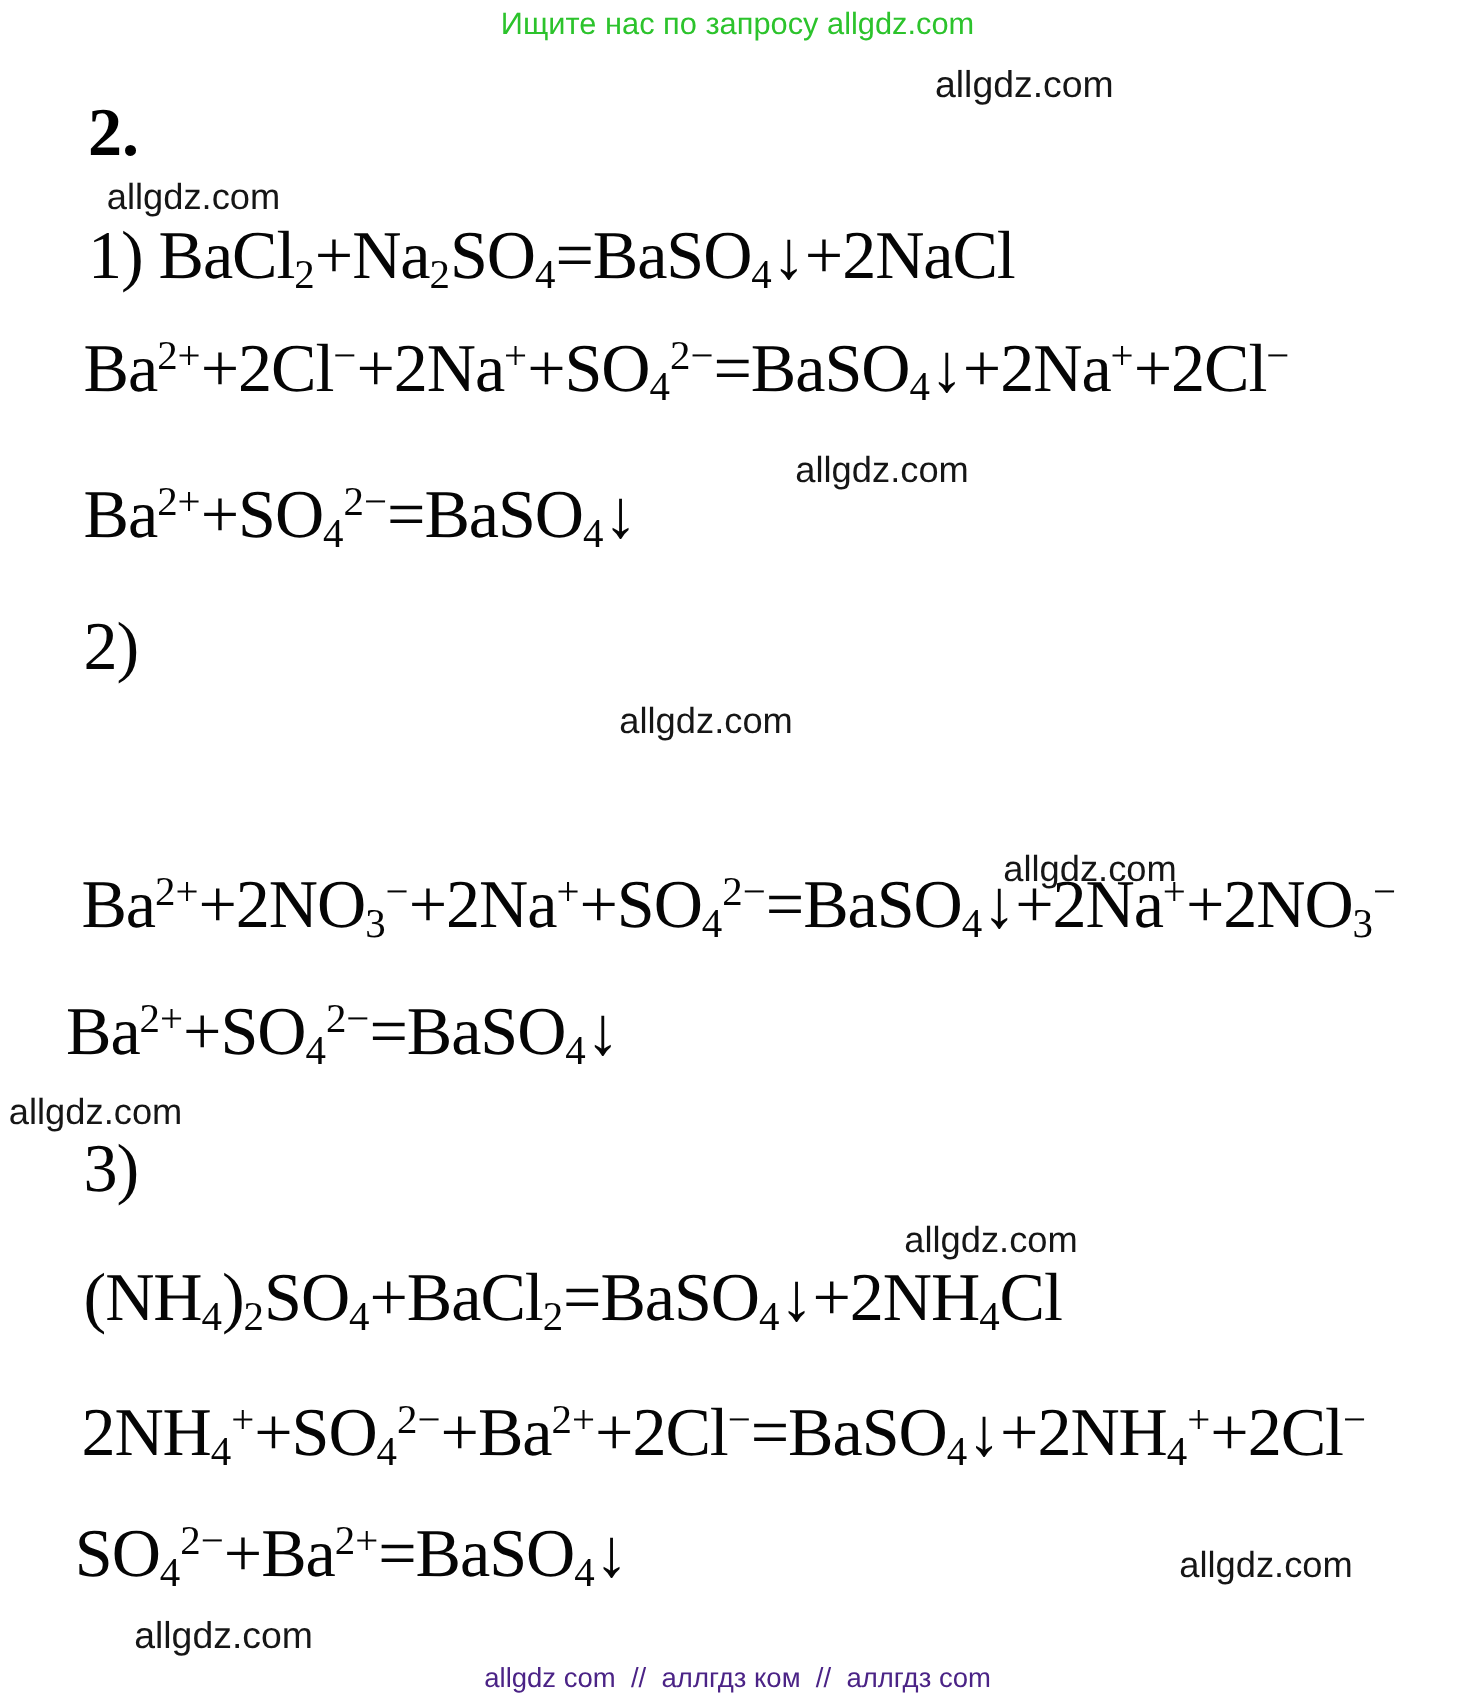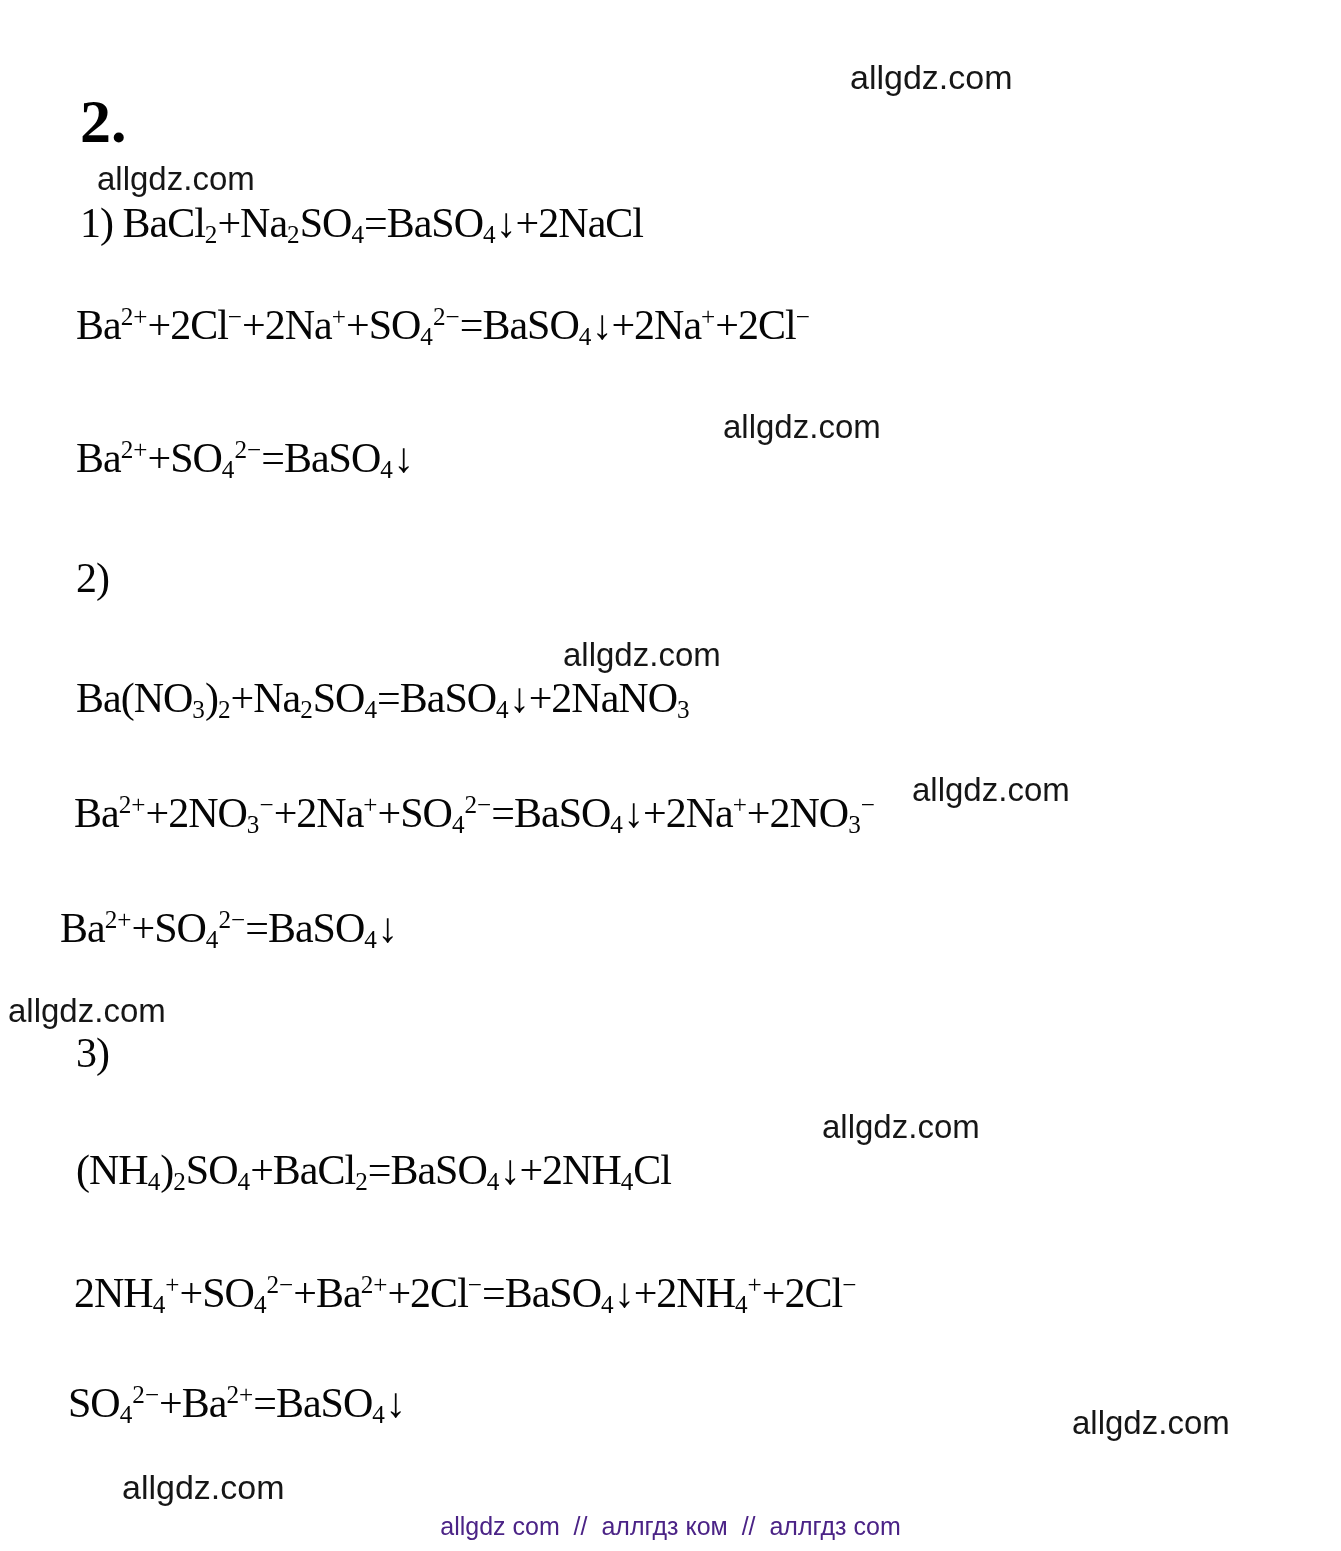--- a/index.html
+++ b/index.html
@@ -43,21 +43,21 @@
     left: 80px; top: 90px;
     font-family: "Liberation Serif", "DejaVu Serif", serif;
     font-weight: bold;
     font-size: 62px;
     line-height: 1;
     color: #000000;
   }
   .eq {
     position: absolute;
     font-family: "Liberation Serif", "DejaVu Serif", serif;
-    font-size: 42px;
+    font-size: 62px;
     line-height: 1;
     color: #050505;
     white-space: nowrap;
     letter-spacing: -1px;
   }
   .eq .sub {
     font-size: 0.6em;
     position: relative;
     top: 0.24em;
     letter-spacing: 0;
@@ -67,40 +67,40 @@
     position: relative;
     top: -0.55em;
     letter-spacing: 0;
   }
 </style>
 </head>
 <body>
 
 <div id="page">
 
+  <div class="banner">Ищите нас по запросу allgdz.com</div>
 
   <span class="wm" style="left:850px; top:44px; font-size:34px;">allgdz.com</span>
 
   <div class="tasknum">2.</div>
 
   <span class="wm" style="left:97px; top:146px;">allgdz.com</span>
 
   <div class="eq" style="left:80px; top:202px;"><span>1) BaCl</span><span class="sub">2</span><span>+Na</span><span class="sub">2</span><span>SO</span><span class="sub">4</span><span>=BaSO</span><span class="sub">4</span><span>↓+2NaCl</span></div>
 
   <div class="eq" style="left:76px; top:304px;"><span>Ba</span><span class="sup">2+</span><span>+2Cl</span><span class="sup">−</span><span>+2Na</span><span class="sup">+</span><span>+SO</span><span class="sub">4</span><span class="sup">2−</span><span>=BaSO</span><span class="sub">4</span><span>↓+2Na</span><span class="sup">+</span><span>+2Cl</span><span class="sup">−</span></div>
 
   <span class="wm" style="left:723px; top:394px;">allgdz.com</span>
 
   <div class="eq" style="left:76px; top:437px;"><span>Ba</span><span class="sup">2+</span><span>+SO</span><span class="sub">4</span><span class="sup">2−</span><span>=BaSO</span><span class="sub">4</span><span>↓</span></div>
 
   <div class="eq" style="left:76px; top:557px;">2)</div>
 
   <span class="wm" style="left:563px; top:622px;">allgdz.com</span>
 
-  <div class="eq" style="left:76px; top:677px;"><span>Ba(NO</span><span class="sub">3</span><span>)</span><span class="sub">2</span><span>+Na</span><span class="sub">2</span><span>SO</span><span class="sub">4</span><span>=BaSO</span><span class="sub">4</span><span>↓+2NaNO</span><span class="sub">3</span></div>
 
   <span class="wm" style="left:912px; top:757px;">allgdz.com</span>
 
   <div class="eq" style="left:74px; top:792px;"><span>Ba</span><span class="sup">2+</span><span>+2NO</span><span class="sub">3</span><span class="sup">−</span><span>+2Na</span><span class="sup">+</span><span>+SO</span><span class="sub">4</span><span class="sup">2−</span><span>=BaSO</span><span class="sub">4</span><span>↓+2Na</span><span class="sup">+</span><span>+2NO</span><span class="sub">3</span><span class="sup">−</span></div>
 
   <div class="eq" style="left:60px; top:907px;"><span>Ba</span><span class="sup">2+</span><span>+SO</span><span class="sub">4</span><span class="sup">2−</span><span>=BaSO</span><span class="sub">4</span><span>↓</span></div>
 
   <span class="wm" style="left:8px; top:978px;">allgdz.com</span>
 
   <div class="eq" style="left:76px; top:1032px;">3)</div>

